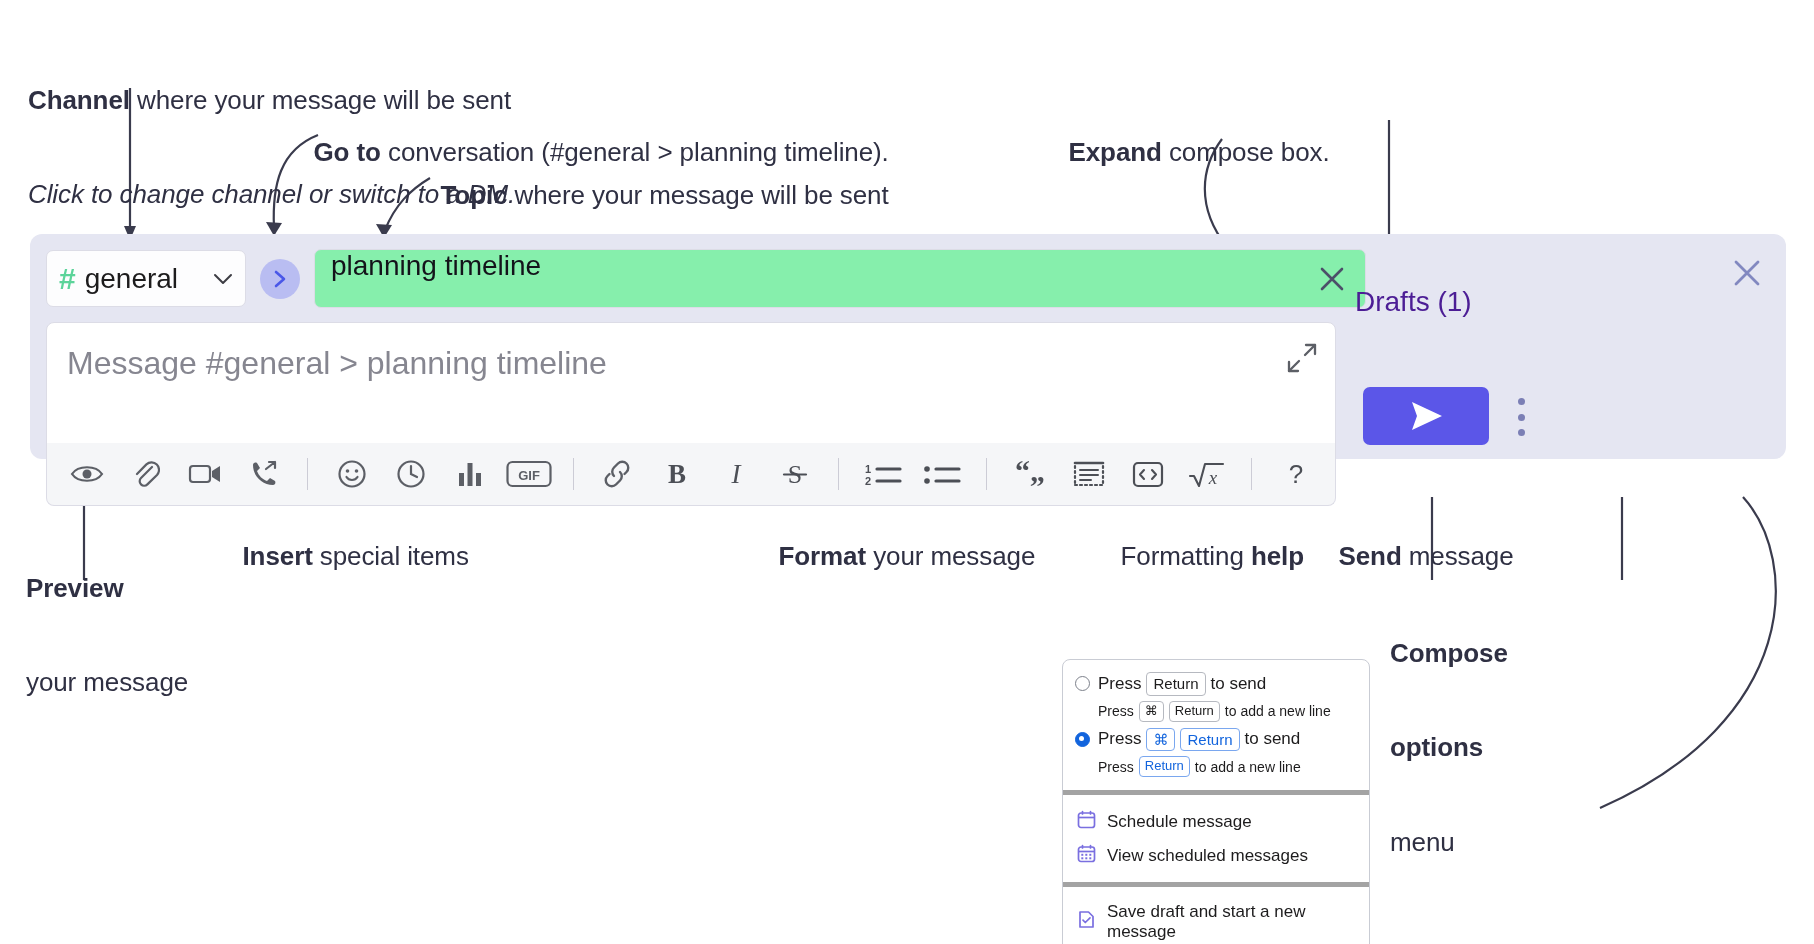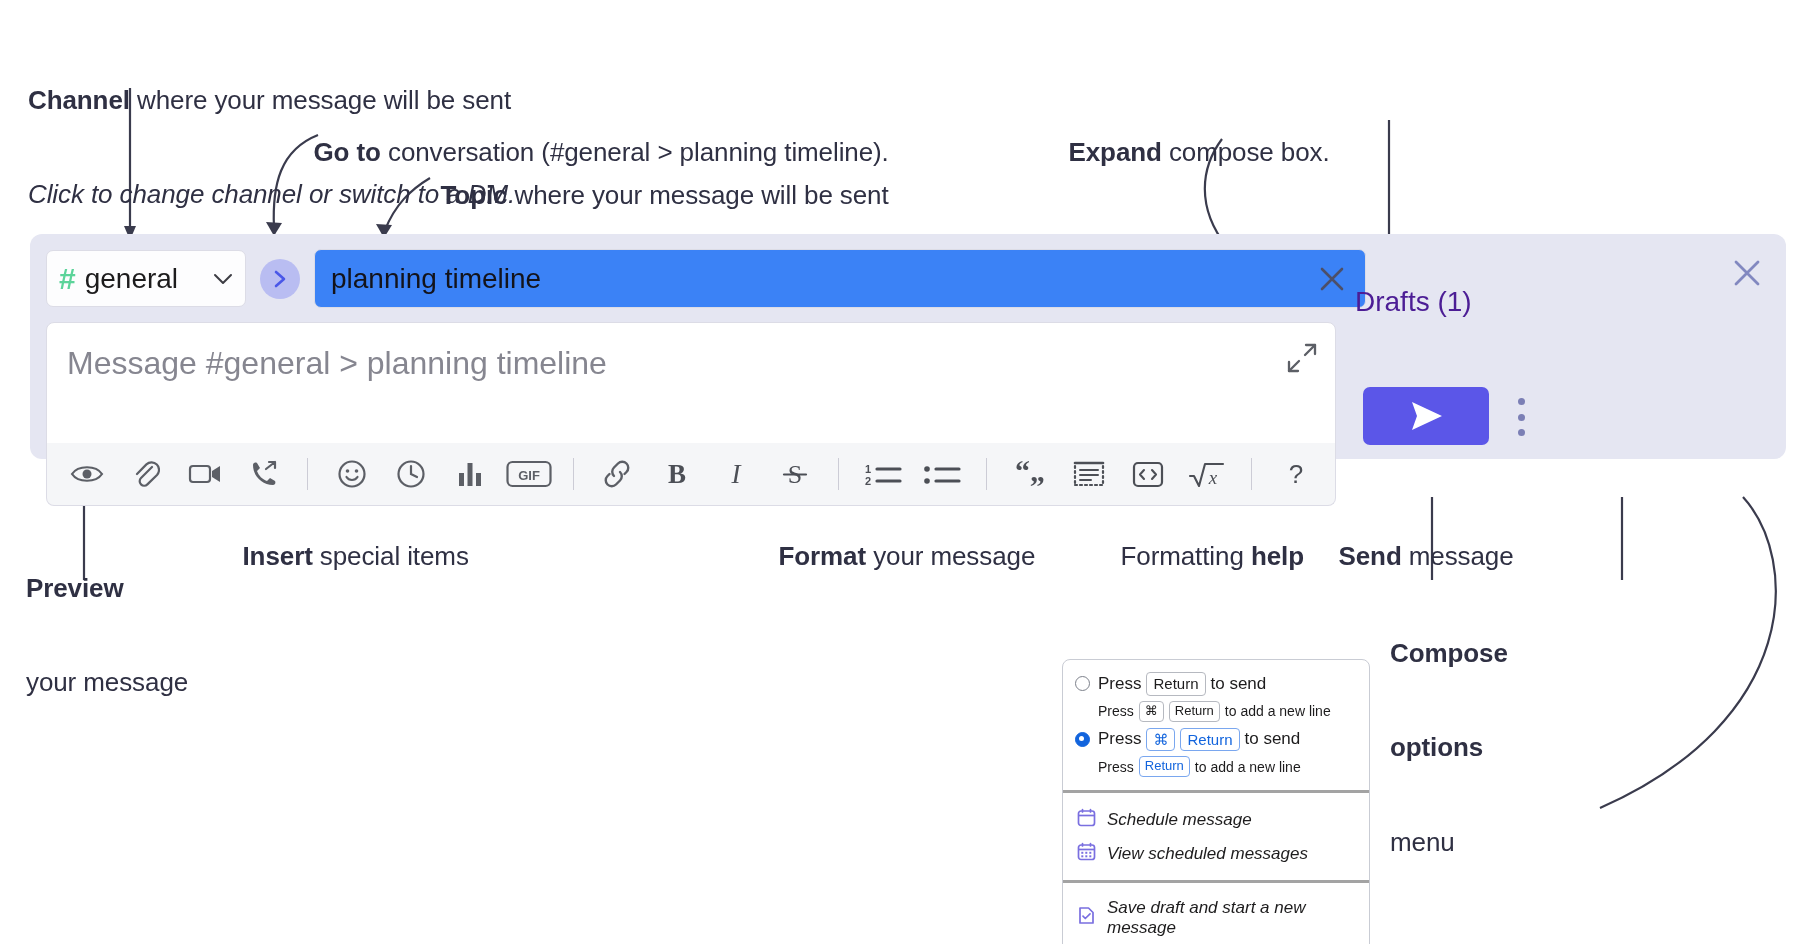--- a/index.html
+++ b/index.html
@@ -58,24 +58,24 @@
     margin: 0 14px;
     border-radius: 50%;
     background: #b9bdf2;
     display: flex; align-items: center; justify-content: center;
     color: #4a57e8;
     font-size: 23px; font-weight: 700;
   }
 
   .topic-field {
     width: 1052px; height: 59px;
-    background: #3b82f6;
+    background: #86efac;
     border: 1px solid #dcdce6;
     border-radius: 7px;
-    display: flex; align-items: center;
+    display: flex; align-items: flex-start;
     padding: 0 16px;
     position: relative;
   }
   .topic-value { font-size: 28px; color: #13131a; }
   .topic-clear {
     position: absolute; right: 16px; top: 50%; transform: translateY(-50%);
     width: 34px; height: 34px;
   }
 
   .msg-box {
@@ -129,21 +129,21 @@
   
   .menu {
     position: absolute;
     left: 1062px; top: 659px;
     width: 308px;
     background: #ffffff;
     border: 1px solid #c9ccd4;
     border-radius: 8px;
   }
   .menu-sec { padding: 10px 12px 9px 12px; }
-  .menu-sec.divided { border-top: 3px solid #a3a3a3; font-style: italic; }
+  .menu-sec.divided { border-top: 5px solid #a3a3a3; }
   .opt-row { display: flex; align-items: center; gap: 8px; padding: 2px 0; }
   .radio { width: 15px; height: 15px; border-radius: 50%; border: 1.6px solid #7d818b; flex: none; position: relative; }
   .radio.on { border-color: #1264dd; background: #1264dd; }
   .radio.on::after {
     content: ""; position: absolute; left: 3.4px; top: 3.4px;
     width: 5px; height: 5px; border-radius: 50%; background: #fff;
   }
   .opt-text { font-size: 17px; color: #1d1c1d; display: flex; align-items: center; gap: 5px; }
   .opt-sub { font-size: 14px; color: #1d1c1d; display: flex; align-items: center; gap: 5px; margin: 3px 0 4px 23px; }
   .key {

